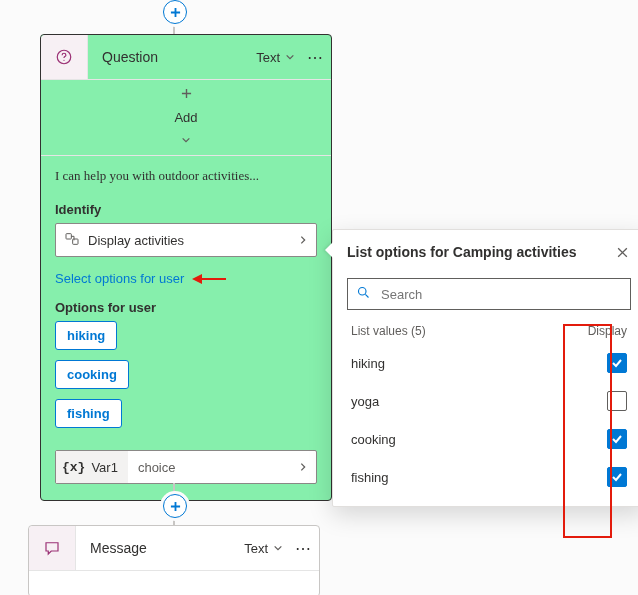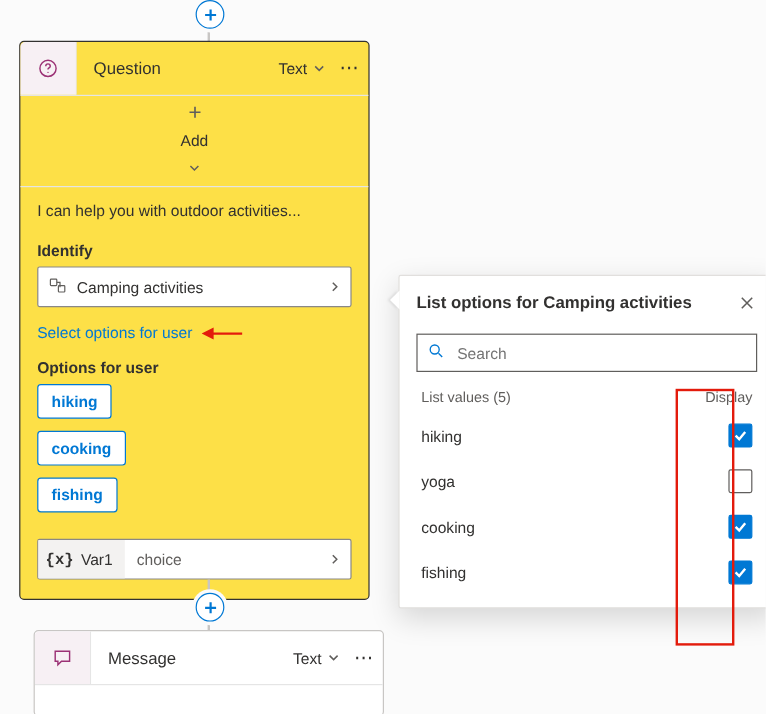--- a/index.html
+++ b/index.html
@@ -39,24 +39,24 @@
     color: #0078d4;
     font-weight: 600;
     box-shadow: 0 0 0 3px #fbfbfb;
     cursor: pointer;
   }
   .plus-node svg { stroke: #0078d4; }
 
   
   .card {
     position: absolute;
-    left: 16px;
+    left: 40px;
     top: 34px;
     width: 290px;
-    background: #fde047;
+    background: #86efac;
     border: 1px solid #323130;
     border-radius: 4px;
   }
   .card-header {
     display: flex;
     align-items: center;
     border-bottom: 1px solid #e5e5e5;
     height: 44px;
   }
   .card-header .icon-wrap {
@@ -102,21 +102,21 @@
     align-items: center;
     gap: 8px;
     padding: 7px 12px;
     border-bottom: 1px solid #e5e5e5;
     cursor: pointer;
     flex-direction: column;
   }
   .add-row svg { stroke: #605e5c; }
 
   .card-body { padding: 12px 14px 16px 14px; }
-  .prompt-text { margin-bottom: 18px; }
+  .prompt-text { margin-bottom: 18px; font-family: Liberation Serif, serif; }
   .section-label { font-weight: 600; margin-bottom: 6px; }
 
   .dropdown-field {
     border: 1px solid #8a8886;
     border-radius: 2px;
     height: 32px;
     display: flex;
     align-items: center;
     padding: 0 8px;
     gap: 8px;
@@ -343,21 +343,21 @@
 
       <div class="section-label">Identify</div>
       <div class="dropdown-field">
         <span class="entity-icon">
           <svg width="16" height="16" viewBox="0 0 24 24" stroke-width="1.5">
             <rect x="3" y="4" width="8" height="8" rx="1"></rect>
             <rect x="13" y="12" width="8" height="8" rx="1"></rect>
             <path d="M11 8h4v6"></path>
           </svg>
         </span>
-        <span class="dd-label">Camping activities</span>
+        <span class="dd-label">Display activities</span>
         <span class="chev-right">
           <svg width="10" height="10" viewBox="0 0 12 12" stroke-width="1.5" fill="none">
               <path d="M4 2l4 4-4 4"></path>
             </svg>
         </span>
       </div>
 
       <div class="link-row">
         <span class="link">Select options for user</span>
         <span class="red-arrow">

